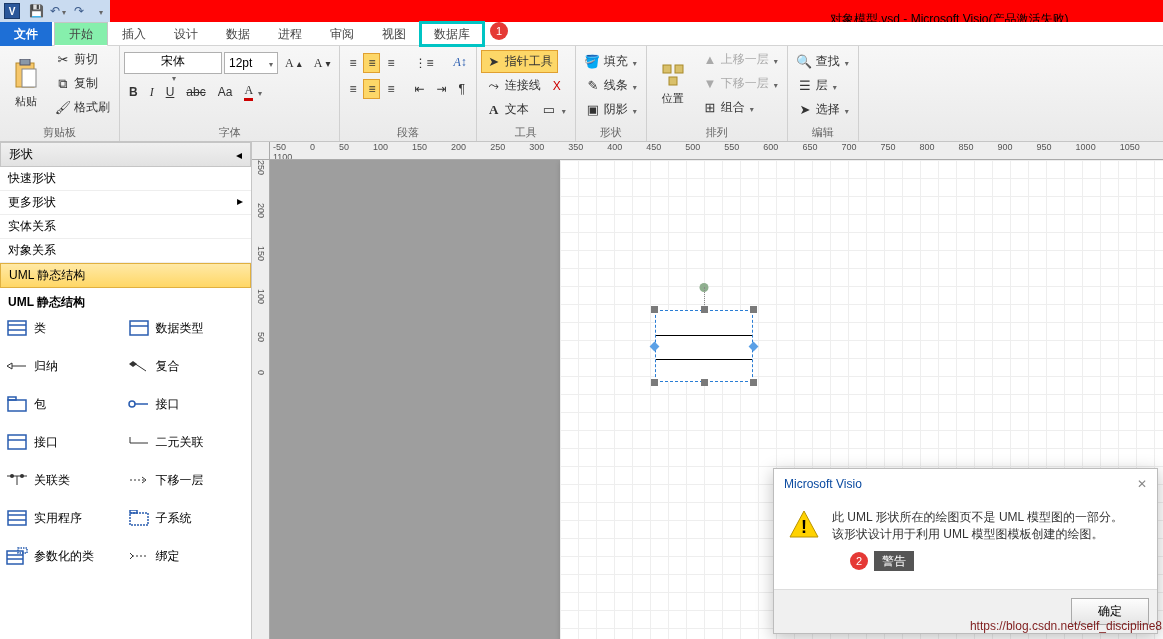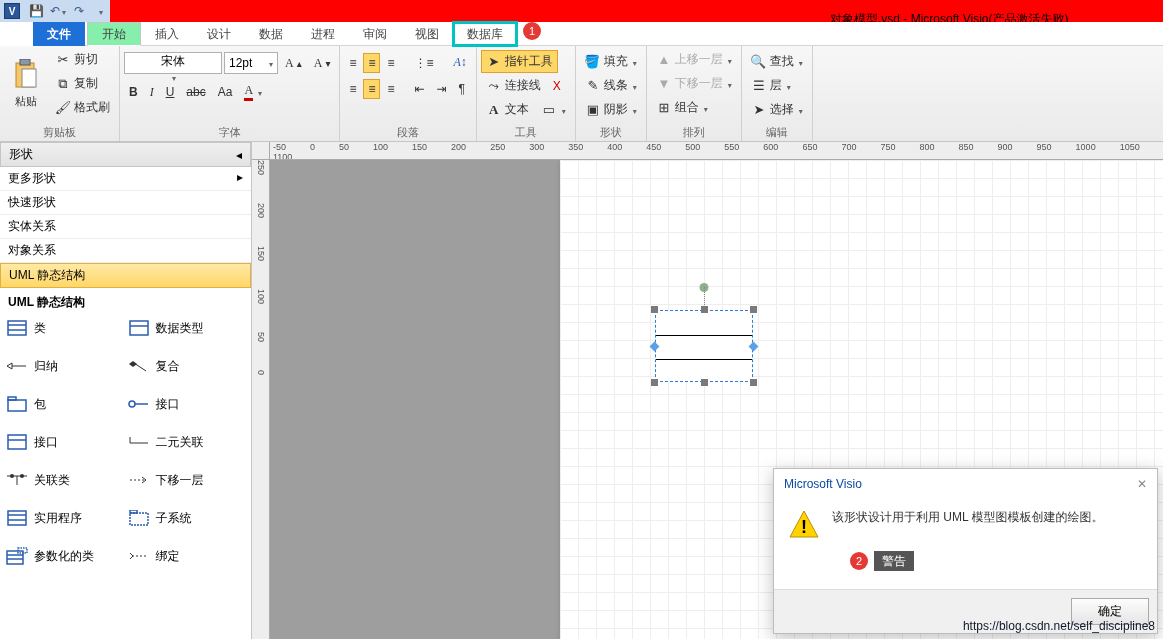--- a/index.html
+++ b/index.html
@@ -7,21 +7,21 @@
 
 
 .titlebar { height:22px; background:#c9dbf0; display:flex; align-items:center; position:relative; }
 .titlebar .appicon { width:16px; height:16px; margin:0 4px; background:#2a579a; border:1px solid #1a3a6a; display:flex; align-items:center; justify-content:center; color:#fff; font-weight:bold; font-size:10px; }
 .qat { display:flex; gap:3px; margin-left:4px; align-items:center; }
 .qat-btn { width:18px; height:18px; display:flex; align-items:center; justify-content:center; color:#3b5a8a; cursor:pointer; }
 .redstrip { position:absolute; left:110px; right:0; top:0; height:38px; background:#ff0000; display:flex; align-items:center; }
 .redstrip .title { position:absolute; left:720px; color:#000; font-size:12px; }
 
 
-.tabs { height:24px; background:#fff; display:flex; border-bottom:1px solid #d4d4d4; position:relative;margin-left:33px; }
+.tabs { height:24px; background:#fff; display:flex; border-bottom:1px solid #d4d4d4; position:relative; }
 .tab { padding:0 14px; height:24px; display:flex; align-items:center; font-size:12px; color:#444; cursor:pointer; }
 .tab.file { background:#1e6fd6; color:#fff; font-weight:bold; margin-right:2px; }
 .tab.active { border:1px solid #c5c5c5; border-bottom:1px solid #fff; background:#86efac; margin-bottom:-1px; }
 .tab.highlight { outline:3px solid #00c4c4; outline-offset:-2px; }
 .badge { width:18px; height:18px; border-radius:50%; background:#e53935; color:#fff; display:flex; align-items:center; justify-content:center; font-size:11px; margin:0 6px; }
 .callout { background:#555; color:#fff; padding:2px 8px; height:20px; display:flex; align-items:center; font-size:12px; }
 
 
 .ribbon { height:96px; background:linear-gradient(#f7f7f7,#eaeaea); border-bottom:1px solid #c5c5c5; display:flex; }
 .group { border-right:1px solid #d0d0d0; display:flex; flex-direction:column; padding:2px 4px 0 4px; }
@@ -69,21 +69,21 @@
 .dlg-title { padding:8px 10px; color:#0a4aa0; font-size:12px; display:flex; justify-content:space-between; align-items:center; }
 .dlg-body { padding:10px 14px 4px 14px; display:flex; gap:12px; align-items:flex-start; font-size:12px; color:#333; position:relative; min-height:90px; }
 .dlg-warn { width:32px; height:32px; }
 .dlg-foot { background:#f0f0f0; padding:8px; display:flex; justify-content:flex-end; border-top:1px solid #ddd; }
 .dlg-btn { min-width:78px; padding:4px 12px; background:linear-gradient(#fdfdfd,#e5e5e5); border:1px solid #aaa; font-size:12px; cursor:pointer; }
 .callout2 { position:absolute; left:70px; top:52px; display:flex; align-items:center; }
 
 .tick { display:inline-block; padding:0 3px; }
 .chev::after { content:"▾"; font-size:8px; color:#666; margin-left:2px; }
 
-.watermark { position:absolute; right:8px; bottom:6px; color:#0f172a; font-size:12px; }
+.watermark { position:absolute; right:1px; bottom:6px; color:#7f1d1d; font-size:12px; }
 </style>
 </head>
 <body>
 
 <div class="titlebar">
   <div class="appicon">V</div>
   <div class="qat">
     <div class="qat-btn">💾</div>
     <div class="qat-btn">↶<span class="chev"></span></div>
     <div class="qat-btn">↷</div>
@@ -237,20 +237,28 @@
           <span class="icn">▣</span>
           <span>阴影</span>
           <span class="chev"></span>
         </div>
     </div>
     <div class="group-label">形状</div>
   </div>
 
   <div class="group">
     <div class="group-body">
+      <div class="rbtn lg">
+        <svg width="26" height="26">
+            <rect x="3" y="3" width="8" height="8" fill="#d9c06b" stroke="#a88a2a"></rect>
+            <rect x="15" y="3" width="8" height="8" fill="#d9c06b" stroke="#a88a2a"></rect>
+            <rect x="9" y="15" width="8" height="8" fill="#d9c06b" stroke="#a88a2a"></rect>
+          </svg>
+        <span>位置</span>
+      </div>
       <div class="vcol">
         <div class="rbtn" style="color:#aaa">
             <span class="icn">▲</span>
             <span>上移一层</span>
             <span class="chev"></span>
           </div>
         <div class="rbtn" style="color:#aaa">
             <span class="icn">▼</span>
             <span>下移一层</span>
             <span class="chev"></span>
@@ -290,25 +298,25 @@
 <div class="layout">
 
   <div class="shapes">
     <div class="shapes-hdr">
       <div class="title">
           <span>形状</span>
           <span>◂</span>
         </div>
     </div>
     <div class="shp-row">
+        <span>快速形状</span>
+      </div>
+    <div class="shp-row">
         <span>更多形状</span>
         <span>▸</span>
-      </div>
-    <div class="shp-row">
-        <span>快速形状</span>
       </div>
     <div class="shp-row">
         <span>实体关系</span>
       </div>
     <div class="shp-row">
         <span>对象关系</span>
       </div>
     <div class="shp-row sel">
         <span>UML 静态结构</span>
       </div>
@@ -475,20 +483,21 @@
       <div class="dlg-title">
         <span>Microsoft Visio</span>
         <span style="color:#888">✕</span>
       </div>
       <div class="dlg-body">
         <svg class="dlg-warn" viewBox="0 0 32 32">
             <polygon points="16,2 30,28 2,28" fill="#ffd200" stroke="#b89200"></polygon>
             <text x="16" y="24" text-anchor="middle" font-size="18" font-weight="bold">!</text>
           </svg>
         <div>
+          <div>此 UML 形状所在的绘图页不是 UML 模型图的一部分。</div>
           <div>该形状设计用于利用 UML 模型图模板创建的绘图。</div>
         </div>
         <div class="callout2">
           <div class="badge">2</div>
           <div class="callout">警告</div>
         </div>
       </div>
       <div class="dlg-foot">
         <button class="dlg-btn">确定</button>
       </div>

